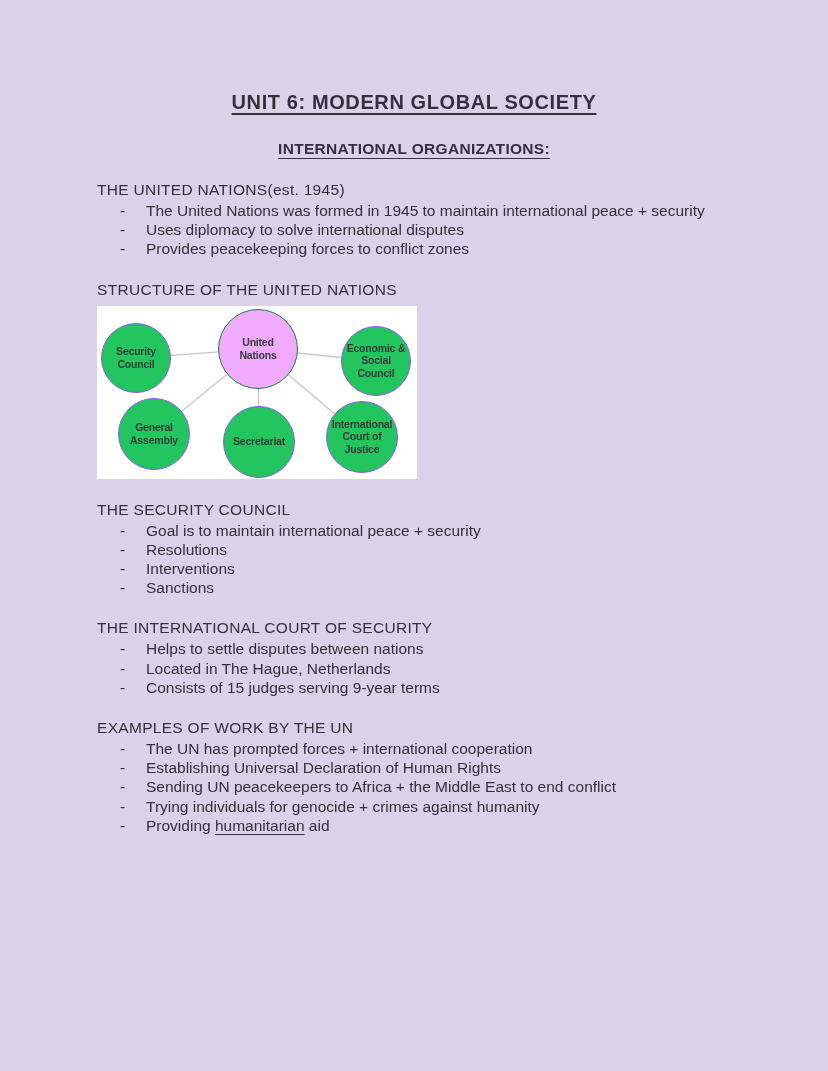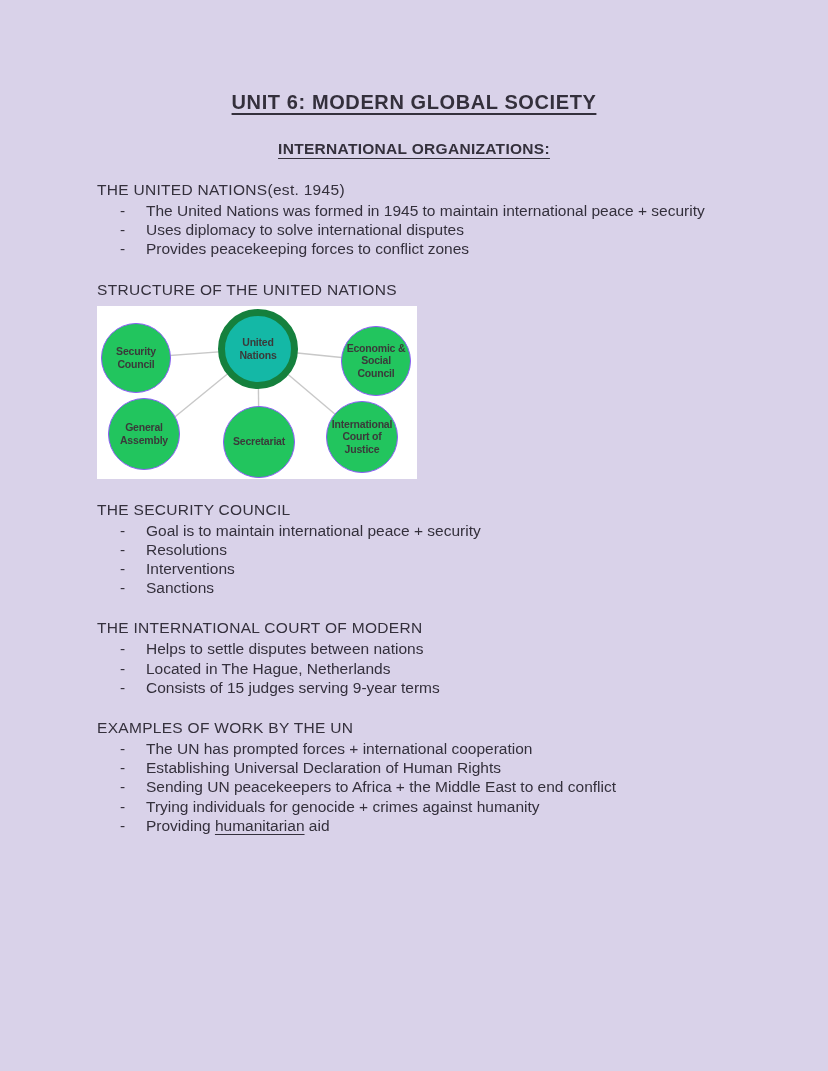--- a/index.html
+++ b/index.html
@@ -83,25 +83,25 @@
     text-align: center;
     font-size: 10.5px;
     font-weight: bold;
     line-height: 12.5px;
     letter-spacing: -0.2px;
     color: #3a3a3a;
     white-space: pre-line;
     box-sizing: border-box;
   }
   .circle.peach { background: #22c55e; border: 1px solid #8b5cf6; }
-  .circle.teal  { background: #14b8a6; border: 7px solid #15803d; }
+  .circle.teal  { background: #f0abfc; border: 1px solid #15803d; }
   .c-un   { left: 121px; top: 3px;   width: 80px; height: 80px; }
   .c-sec  { left: 4px;   top: 17px;  width: 70px; height: 70px; }
   .c-eco  { left: 244px; top: 20px;  width: 70px; height: 70px; }
-  .c-ga   { left: 11px;  top: 92px;  width: 72px; height: 72px; }
+  .c-ga   { left: 21px;  top: 92px;  width: 72px; height: 72px; }
   .c-secr { left: 126px; top: 100px; width: 72px; height: 72px; }
   .c-icj  { left: 229px; top: 95px;  width: 72px; height: 72px; }
 </style>
 </head>
 <body>
 
 <div class="page">
   <div class="content">
 
     <div class="doc-title">
@@ -151,21 +151,21 @@
       <h2 class="section-heading">THE SECURITY COUNCIL</h2>
       <ul class="bullets">
         <li>Goal is to maintain international peace + security</li>
         <li>Resolutions</li>
         <li>Interventions</li>
         <li>Sanctions</li>
       </ul>
     </div>
 
     <div class="section">
-      <h2 class="section-heading">THE INTERNATIONAL COURT OF MODERN</h2>
+      <h2 class="section-heading">THE INTERNATIONAL COURT OF SECURITY</h2>
       <ul class="bullets">
         <li>Helps to settle disputes between nations</li>
         <li>Located in The Hague, Netherlands</li>
         <li>Consists of 15 judges serving 9-year terms</li>
       </ul>
     </div>
 
     <div class="section">
       <h2 class="section-heading">EXAMPLES OF WORK BY THE UN</h2>
       <ul class="bullets">

